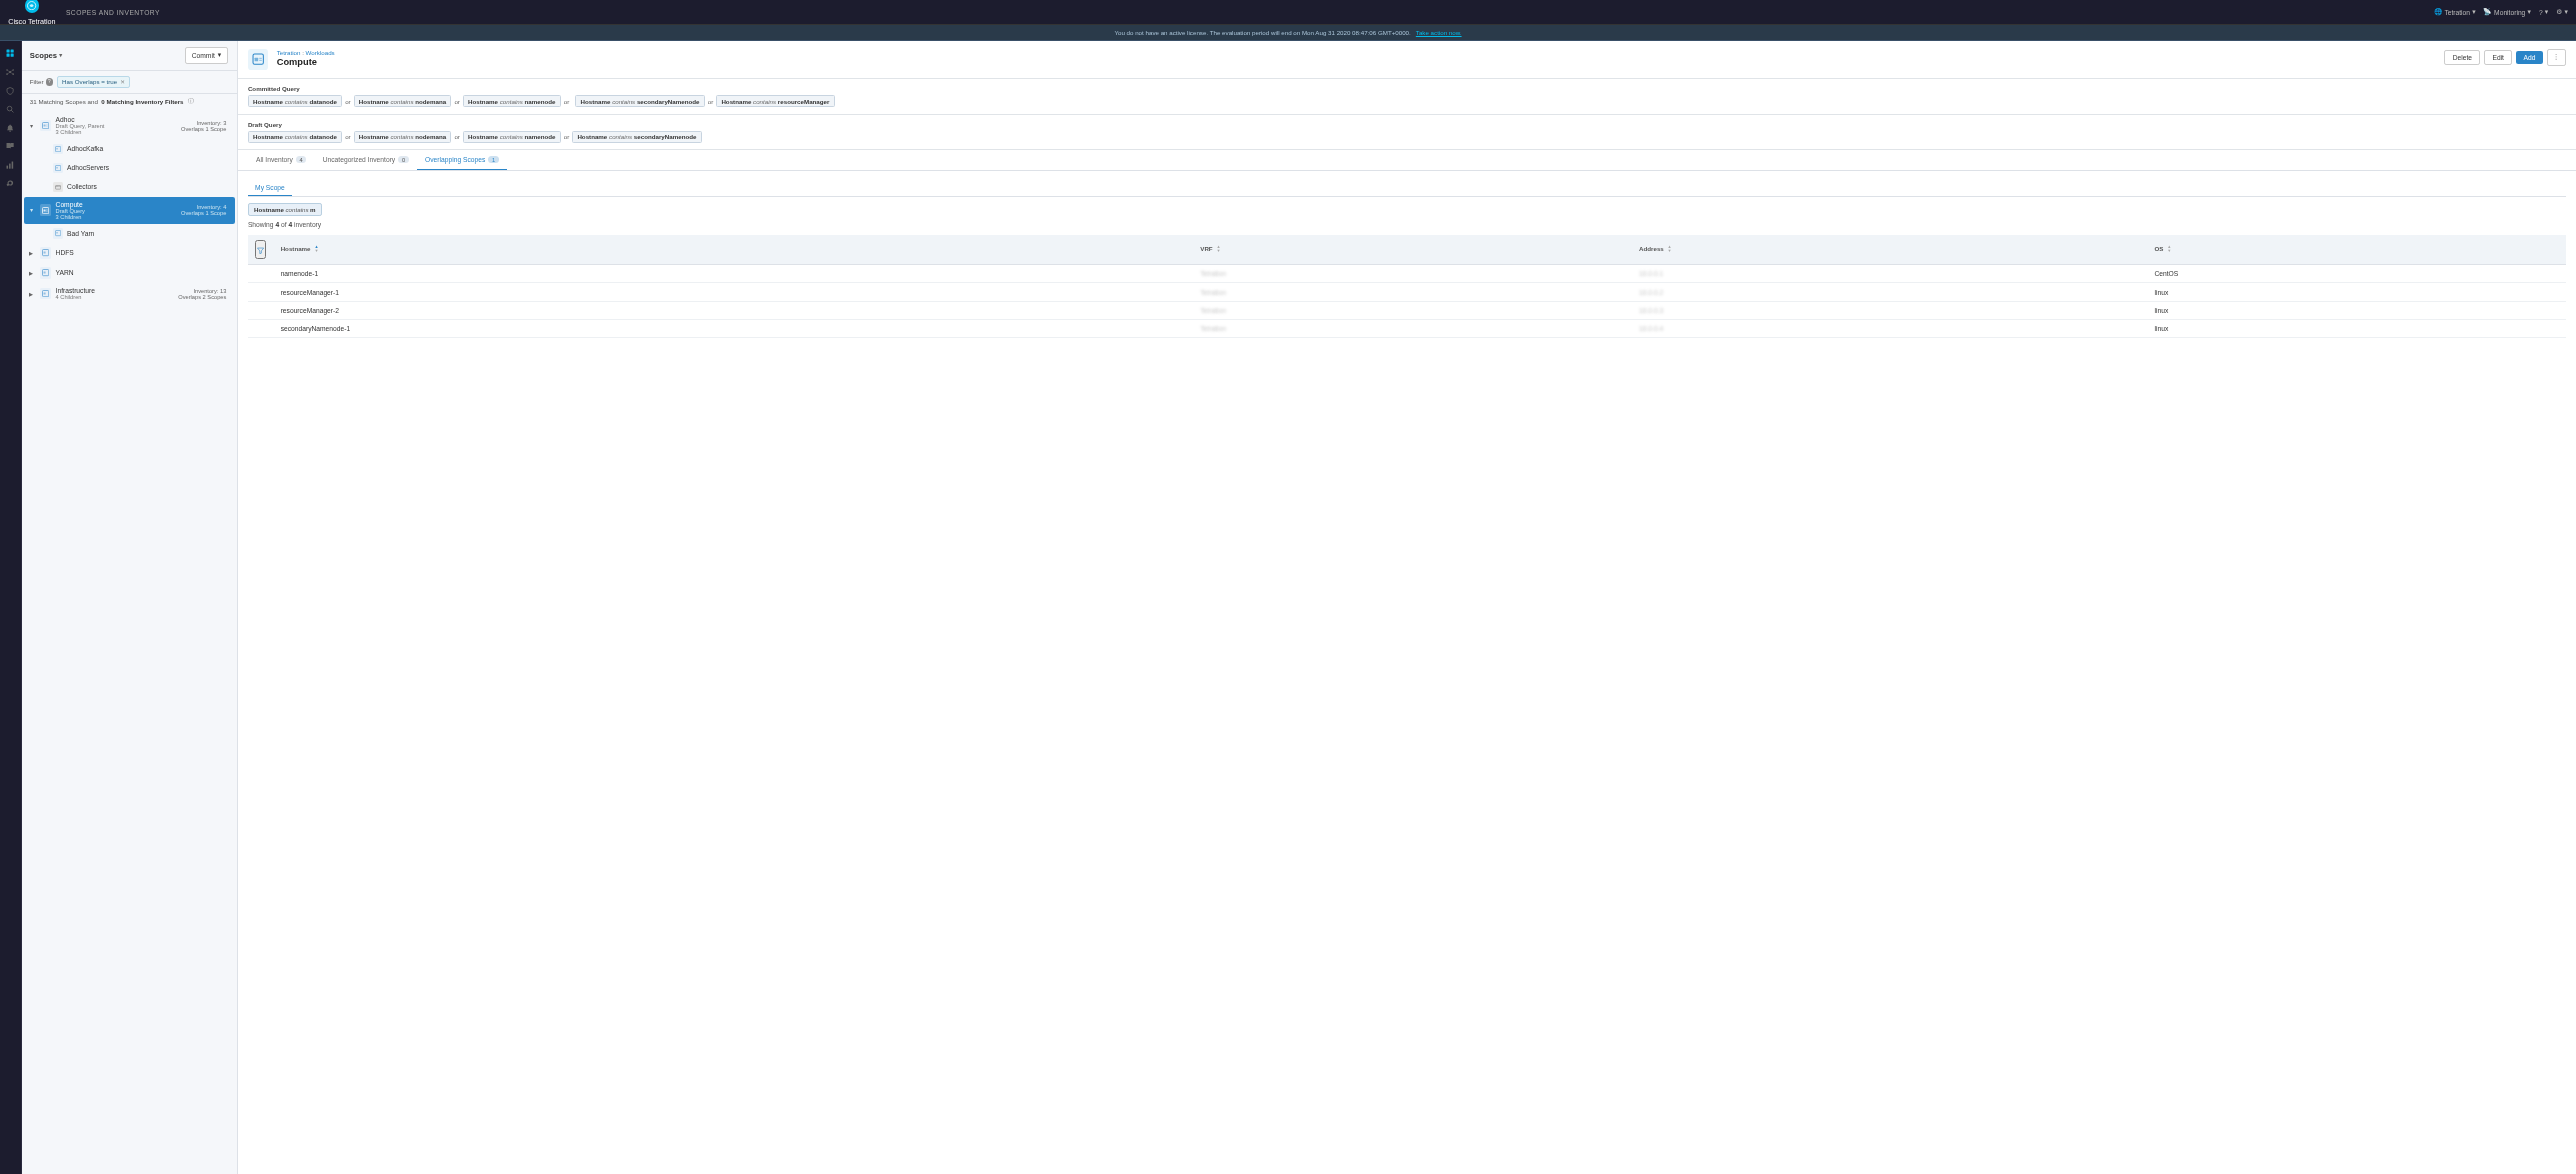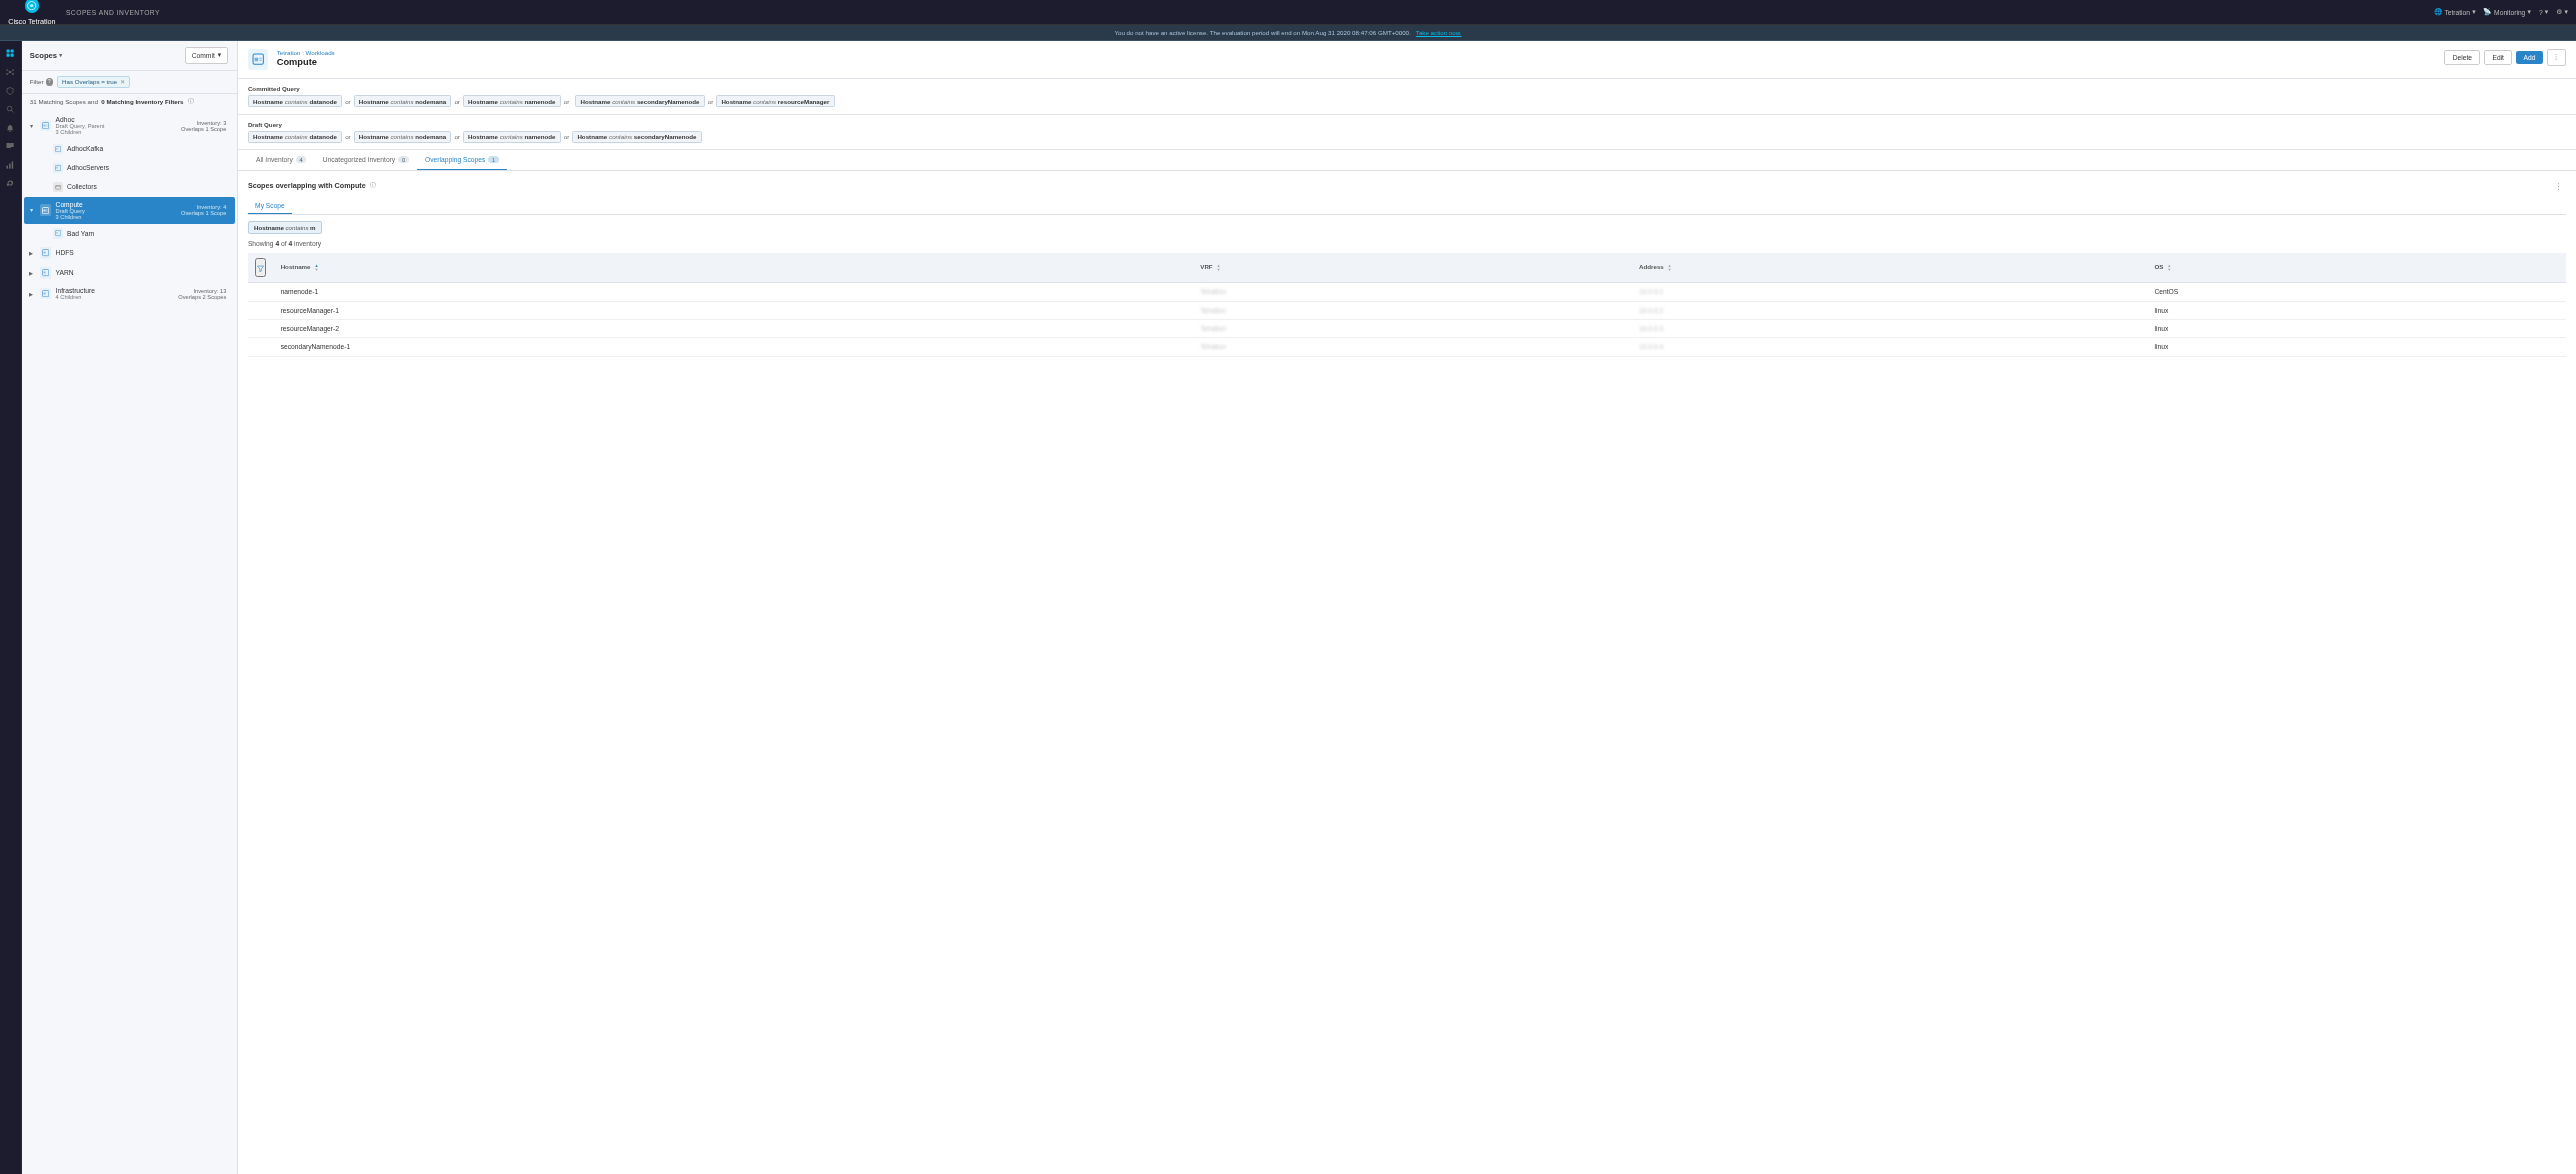--- a/index.html
+++ b/index.html
@@ -761,26 +761,20 @@
         <span>Uncategorized Inventory</span>
         <span class="tab-badge">0</span>
       </div>
       <div class="tab active">
         <span>Overlapping Scopes</span>
         <span class="tab-badge">1</span>
       </div>
     </div>
 
     <div class="content-panel">
-      <div class="overlapping-header">
-        <span class="overlapping-title">Scopes overlapping with Compute</span>
-        <span class="info-icon">ⓘ</span>
-        <div style="flex:1;"></div>
-        <span class="three-dot">⋮</span>
-      </div>
 
       
       <div class="sub-tabs">
         <span class="sub-tab active">
           <span>My Scope</span>
         </span>
       </div>
 
       
       <div class="filter-chip">

